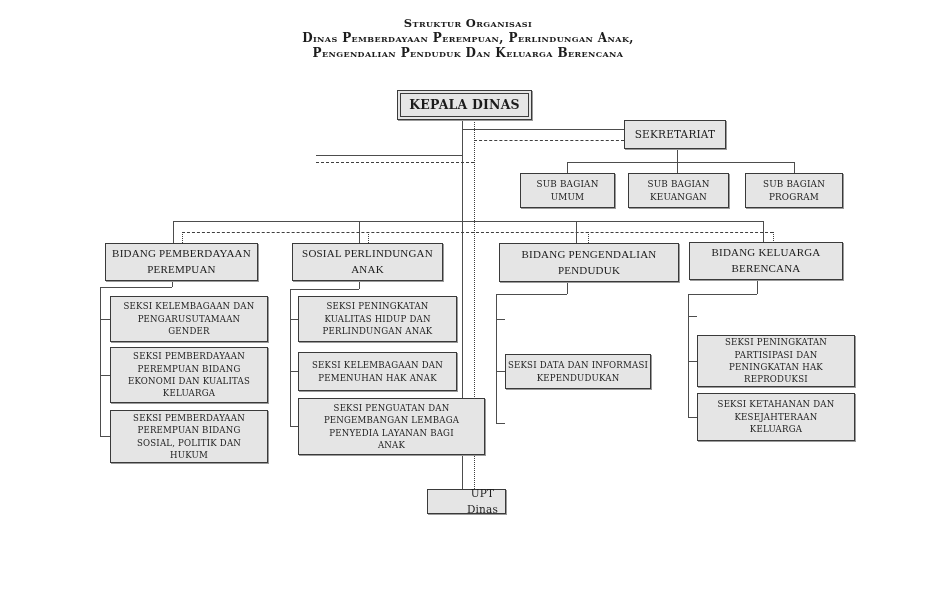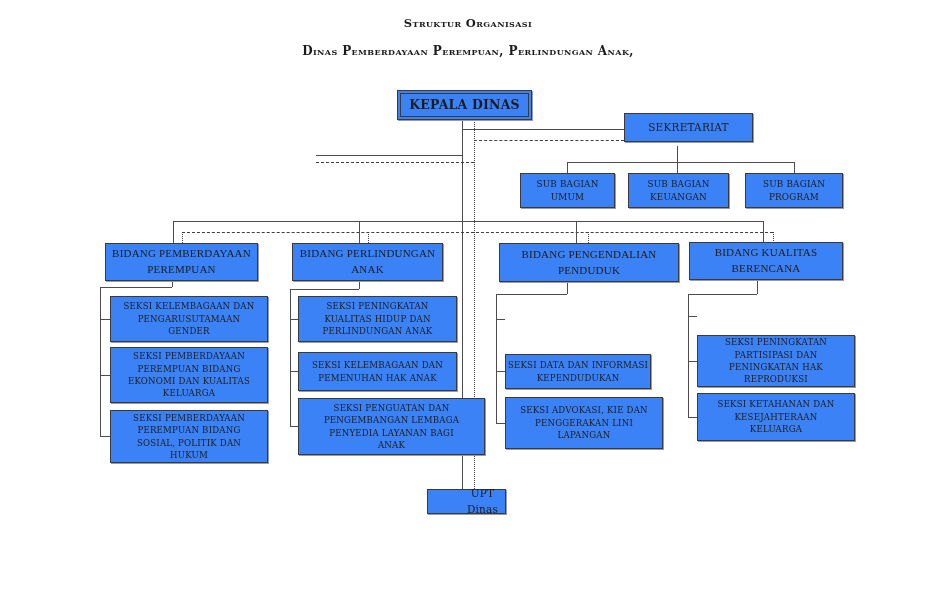--- a/index.html
+++ b/index.html
@@ -5,23 +5,23 @@
   html,body{margin:0;padding:0;background:#fff;}
   #stage{
     position:relative;width:936px;height:612px;background:#ffffff;
     font-family:"DejaVu Serif","Liberation Serif",serif;color:#1c1c1c;
     overflow:hidden;
   }
   
   #hdr{position:absolute;top:16px;left:0;width:100%;text-align:center;
        font-weight:bold;font-variant:small-caps;letter-spacing:.4px;}
   #hdr .t1{font-size:11.5px;line-height:15px;}
-  #hdr .t2{font-size:12px;line-height:15px;margin-top:13px;}
-  
-  .box{position:absolute;background:#3b82f6;border:1px solid #3a3a3a;
+  #hdr .t2{font-size:12px;line-height:15px;}
+  
+  .box{position:absolute;background:#e5e5e5;border:1px solid #3a3a3a;
        box-shadow:1px 1px 0 #9b9b9b;
        display:flex;align-items:center;justify-content:center;
        text-align:center;box-sizing:border-box;}
   .lbl{white-space:pre-line;letter-spacing:.2px;line-height:1.45;}
   .kepala{font-weight:bold;font-size:12.5px;letter-spacing:.6px;}
   .kepala::before{content:"";position:absolute;inset:2px;border:1px solid #3a3a3a;}
   .sek{font-size:10.5px;letter-spacing:.6px;}
   .sub{font-size:8.8px;}
   .bidang{font-size:11px;font-family:Liberation Serif, serif;}
   .seksi{font-size:8.6px;}
@@ -44,20 +44,21 @@
   .dv{width:0;border-left:1px dotted #3f3f3f;}
 </style>
 </head>
 <body>
 
 <div id="stage">
 
   <div id="hdr">
     <div class="t1">Struktur Organisasi</div>
     <div class="t2">Dinas Pemberdayaan Perempuan, Perlindungan Anak,</div>
+    <div class="t2">Pengendalian Penduduk Dan Keluarga Berencana</div>
   </div>
 
   <div class="lv" style="left:462px;top:120px;height:369px"></div>
   <div class="dv" style="left:474px;top:120px;height:369px"></div>
 
   <div class="lh" style="left:462px;top:129px;width:162px"></div>
   <div class="dh" style="left:474px;top:140px;width:150px"></div>
 
   <div class="lh" style="left:316px;top:155px;width:146px"></div>
   <div class="dh" style="left:316px;top:162px;width:158px"></div>
@@ -104,21 +105,21 @@
   <div class="lv" style="left:688px;top:294px;height:123px"></div>
   <div class="lh" style="left:688px;top:316px;width:9px"></div>
   <div class="lh" style="left:688px;top:361px;width:9px"></div>
   <div class="lh" style="left:688px;top:417px;width:9px"></div>
 
   <div class="box kepala" style="left:397px;top:90px;width:135px;height:30px">
     <span class="lbl">KEPALA DINAS</span>
   </div>
 
 
-  <div class="box sek" style="left:624px;top:113px;width:129px;height:29px">
+  <div class="box sek" style="left:624px;top:120px;width:102px;height:29px">
     <span class="lbl">SEKRETARIAT</span>
   </div>
 
   <div class="box sub" style="left:520px;top:173px;width:95px;height:35px">
     <span class="lbl">SUB BAGIAN
 UMUM</span>
   </div>
   <div class="box sub" style="left:628px;top:173px;width:101px;height:35px">
     <span class="lbl">SUB BAGIAN
 KEUANGAN</span>
@@ -126,29 +127,29 @@
   <div class="box sub" style="left:745px;top:173px;width:98px;height:35px">
     <span class="lbl">SUB BAGIAN
 PROGRAM</span>
   </div>
 
   <div class="box bidang" style="left:105px;top:243px;width:153px;height:38px">
     <span class="lbl">BIDANG PEMBERDAYAAN
 PEREMPUAN</span>
   </div>
   <div class="box bidang" style="left:292px;top:243px;width:151px;height:38px">
-    <span class="lbl">BIDANG PERLINDUNGAN
+    <span class="lbl">SOSIAL PERLINDUNGAN
 ANAK</span>
   </div>
   <div class="box bidang" style="left:499px;top:243px;width:180px;height:39px">
     <span class="lbl">BIDANG PENGENDALIAN
 PENDUDUK</span>
   </div>
   <div class="box bidang" style="left:689px;top:242px;width:154px;height:38px">
-    <span class="lbl">BIDANG KUALITAS
+    <span class="lbl">BIDANG KELUARGA
 BERENCANA</span>
   </div>
 
   <div class="box seksi" style="left:110px;top:296px;width:158px;height:46px">
     <span class="lbl">SEKSI KELEMBAGAAN DAN
 PENGARUSUTAMAAN
 GENDER</span>
   </div>
   <div class="box seksi" style="left:110px;top:347px;width:158px;height:56px">
     <span class="lbl">SEKSI PEMBERDAYAAN
@@ -176,25 +177,20 @@
     <span class="lbl">SEKSI PENGUATAN DAN
 PENGEMBANGAN LEMBAGA
 PENYEDIA LAYANAN BAGI
 ANAK</span>
   </div>
 
   <div class="box seksi" style="left:505px;top:354px;width:146px;height:35px">
     <span class="lbl">SEKSI DATA DAN INFORMASI
 KEPENDUDUKAN</span>
   </div>
-  <div class="box seksi" style="left:505px;top:397px;width:158px;height:52px">
-    <span class="lbl">SEKSI ADVOKASI, KIE DAN
-PENGGERAKAN LINI
-LAPANGAN</span>
-  </div>
 
   <div class="box seksi" style="left:697px;top:335px;width:158px;height:52px">
     <span class="lbl">SEKSI PENINGKATAN
 PARTISIPASI DAN
 PENINGKATAN HAK
 REPRODUKSI</span>
   </div>
   <div class="box seksi" style="left:697px;top:393px;width:158px;height:48px">
     <span class="lbl">SEKSI KETAHANAN DAN
 KESEJAHTERAAN

